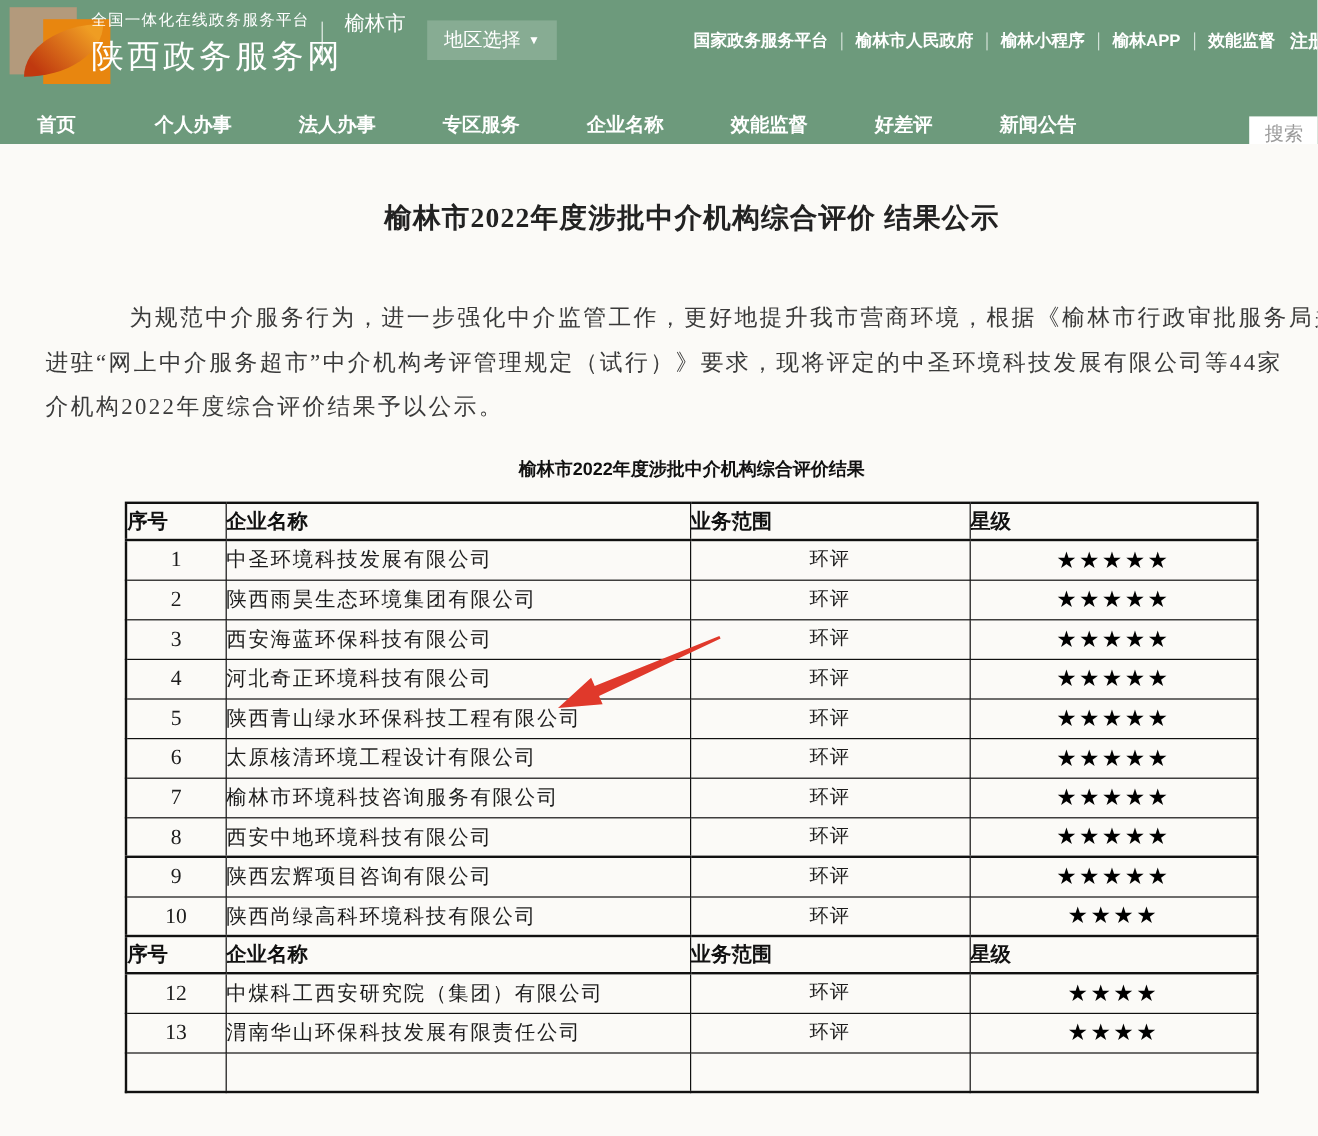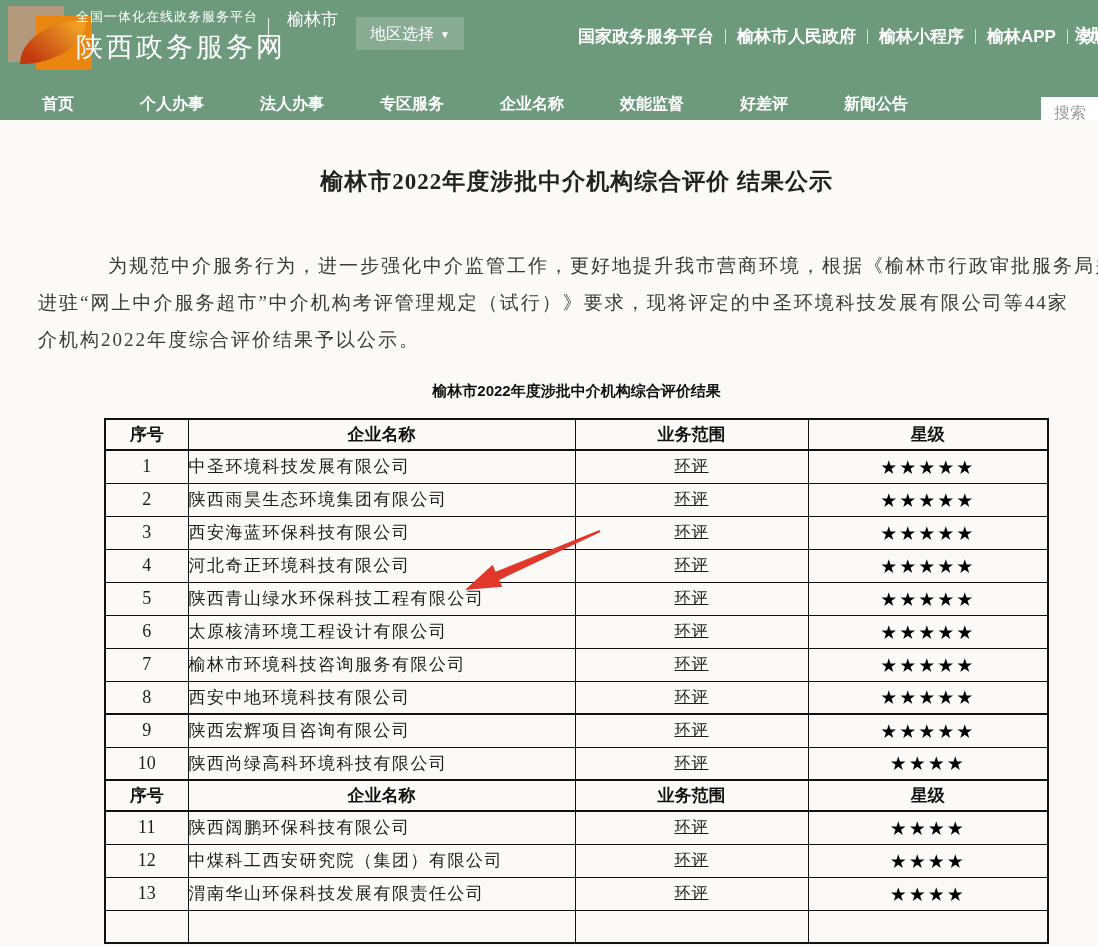--- a/index.html
+++ b/index.html
@@ -20,26 +20,26 @@
   .site-tagline { font-size:13px; letter-spacing:1px; }
   .site-name    { font-size:27px; font-weight:400; letter-spacing:3px; margin-top:3px; }
 
   .head-divider { position:absolute; left:268px; top:18px; width:1px; height:32px; background:rgba(255,255,255,.85); }
   .city-label { position:absolute; left:287px; top:8px; color:#fff; font-size:17px; font-weight:normal; }
   .region-btn { position:absolute; left:356px; top:17px; height:33px; padding:0 14px; background:rgba(255,255,255,.18);
                 color:#fff; font-size:16px; line-height:33px; cursor:pointer; }
   .region-btn .caret { font-size:10px; margin-left:6px; vertical-align:1px; }
 
   .top-links { position:absolute; left:578px; top:25px; display:flex; align-items:center; white-space:nowrap; }
-  .top-links a { color:#fff; font-size:17px; font-weight:bold; text-decoration:none; }
+  .top-links a { color:#fff; font-size:14px; font-weight:bold; text-decoration:none; }
   .top-links .sep { width:1px; height:15px; background:rgba(255,255,255,.7); margin:0 11px; }
   .register-link { position:absolute; left:1075px; top:25px; color:#fff; font-size:15px; font-weight:bold;
                    text-decoration:none; white-space:nowrap; }
 
-  .nav-row { position:absolute; left:0; top:94px; width:1098px; display:flex; padding-left:42px; }
+  .nav-row { position:absolute; left:0; top:94px; width:1098px; display:flex; padding-left:31px; }
   .nav-item { color:#fff; font-size:16px; font-weight:bold; margin-right:56px; white-space:nowrap; cursor:pointer; }
   .nav-item:first-child { margin-right:66px; }
 
   .search-box { position:absolute; left:1041px; top:97px; width:80px; height:32px; background:#fff;
                 color:#9a9a9a; font-size:16px; line-height:32px; padding-left:13px; }
 
   
   .content { position:relative; width:1153px; }
   .article-title { margin-top:46px; text-align:center; font-family:"Liberation Serif","DejaVu Serif",serif;
                    font-size:23px; font-weight:bold; color:#222; letter-spacing:1px; }
@@ -51,25 +51,25 @@
 
   
   table.eval { border-collapse:collapse; margin:17px auto 0; width:943px; table-layout:fixed;
                background:transparent; border:2px solid #111; }
   table.eval col.c-no    { width:83px; }
   table.eval col.c-name  { width:387px; }
   table.eval col.c-scope { width:233px; }
   table.eval col.c-star  { width:240px; }
   table.eval th, table.eval td { border:1px solid #111; }
   table.eval tr.head-row th { height:31px; font-size:17px; font-weight:bold; color:#111;
-                              border-top:2px solid #111; border-bottom:2px solid #111; text-align:center; }
+                              border-top:2px solid #111; border-bottom:2px solid #111; text-align:left; }
   table.eval td { height:33px; font-family:"Liberation Serif","DejaVu Serif",serif; color:#1c1c1c; }
   table.eval td.no    { text-align:center; font-size:18px; }
   table.eval td.name  { text-align:left; padding-left:0; font-size:17px; letter-spacing:1.5px; }
-  table.eval td.scope { text-align:center; font-size:16px; letter-spacing:1px;text-decoration:underline; }
+  table.eval td.scope { text-align:center; font-size:16px; letter-spacing:1px; }
   table.eval td.stars { text-align:center; font-size:19px; letter-spacing:2px; color:#000;
                         font-family:"DejaVu Sans",sans-serif; }
   table.eval tr.page-break td { border-bottom:2px solid #111; }
 
   
   .arrow-wrap { position:absolute; left:440px; top:518px; width:180px; height:85px; pointer-events:none; }
 </style>
 </head>
 <body>
 
@@ -194,26 +194,20 @@
           <td class="scope">环评</td>
           <td class="stars">★★★★</td>
         </tr>
         <tr class="head-row">
           <th>序号</th>
           <th>企业名称</th>
           <th>业务范围</th>
           <th>星级</th>
         </tr>
         <tr>
-          <td class="no">11</td>
-          <td class="name">陕西阔鹏环保科技有限公司</td>
-          <td class="scope">环评</td>
-          <td class="stars">★★★★</td>
-        </tr>
-        <tr>
           <td class="no">12</td>
           <td class="name">中煤科工西安研究院（集团）有限公司</td>
           <td class="scope">环评</td>
           <td class="stars">★★★★</td>
         </tr>
         <tr>
           <td class="no">13</td>
           <td class="name">渭南华山环保科技发展有限责任公司</td>
           <td class="scope">环评</td>
           <td class="stars">★★★★</td>

